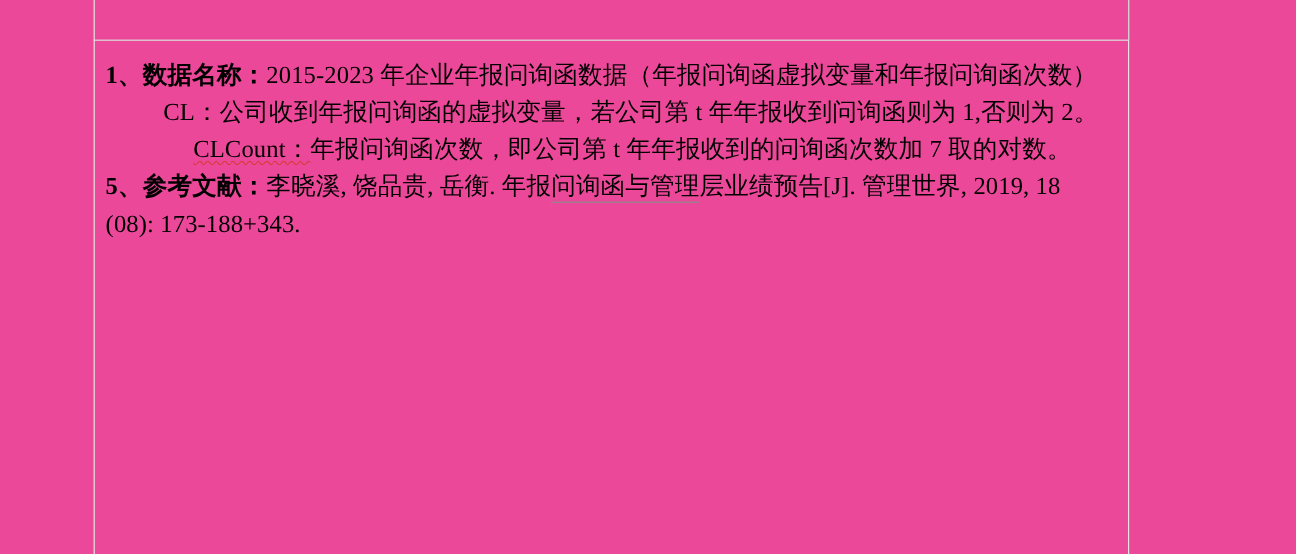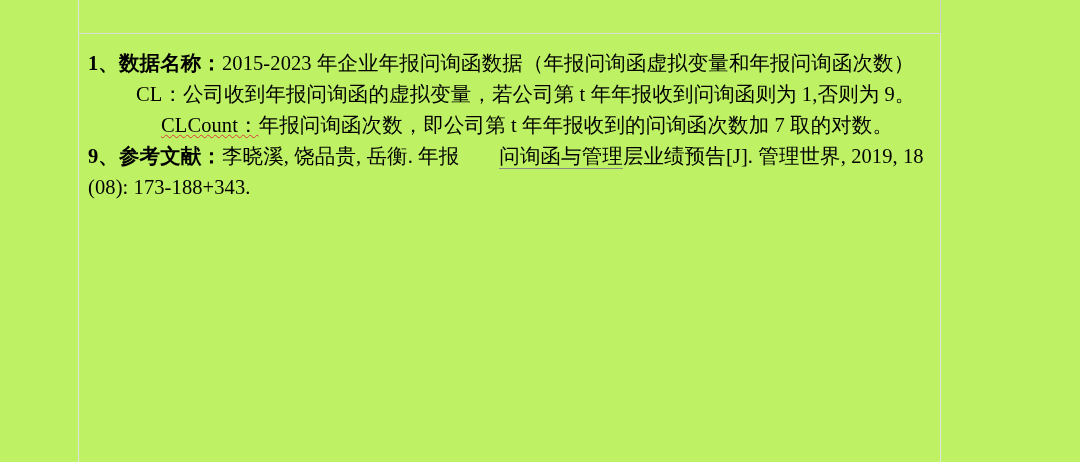--- a/index.html
+++ b/index.html
@@ -11,21 +11,21 @@
     width: 1080px;
     height: 462px;
     overflow: hidden;
     font-family: "Liberation Serif", "DejaVu Serif", serif;
     color: #000000;
   }
   .page {
     position: relative;
     width: 1080px;
     height: 462px;
-    background: #bef264;
+    background: #ec4899;
   }
   
   .page-edge-left {
     position: absolute;
     left: 78px;
     top: 0;
     width: 1px;
     height: 462px;
     background: #e2e2e2;
   }
@@ -83,49 +83,48 @@
     text-decoration-style: wavy;
     text-decoration-color: #d83b3b;
     text-decoration-thickness: 1px;
     text-underline-offset: 2px;
     margin-left: 38px;
   }
   
   .under-grey {
     border-bottom: 1px solid #8a8a8a;
     padding-bottom: 1px;
-    margin-left: 40px;
   }
 </style>
 </head>
 <body>
 
 <div class="page">
   <div class="page-edge-left"></div>
   <div class="page-edge-right"></div>
   <div class="page-edge-top"></div>
   <div class="page-corner-right"></div>
 
   <div class="content">
 
     <div class="line">
       <span class="b">1、数据名称：</span><span>2015-2023 年企业年报问询函数据（年报问询函虚拟变量和年报问询函次数）</span>
     </div>
 
 
     <div class="line indent-1">
-      <span>CL：</span><span>公司收到年报问询函的虚拟变量，若公司第 t 年年报收到问询函则为 1,否则为 9。</span>
+      <span>CL：</span><span>公司收到年报问询函的虚拟变量，若公司第 t 年年报收到问询函则为 1,否则为 2。</span>
     </div>
 
     <div class="line indent-2">
       <span class="wavy">CLCount：</span><span>年报问询函次数，即公司第 t 年年报收到的问询函次数加 7 取的对数。</span>
     </div>
 
 
     <div class="line">
-      <span class="b">9、参考文献：</span><span>李晓溪, 饶品贵, 岳衡. 年报</span><span class="under-grey">问询函与管理</span><span>层业绩预告[J]. 管理世界, 2019, 18</span>
+      <span class="b">5、参考文献：</span><span>李晓溪, 饶品贵, 岳衡. 年报</span><span class="under-grey">问询函与管理</span><span>层业绩预告[J]. 管理世界, 2019, 18</span>
     </div>
     <div class="line">
       <span>(08): 173-188+343.</span>
     </div>
 
   </div>
 </div>
 
 </body></html>

